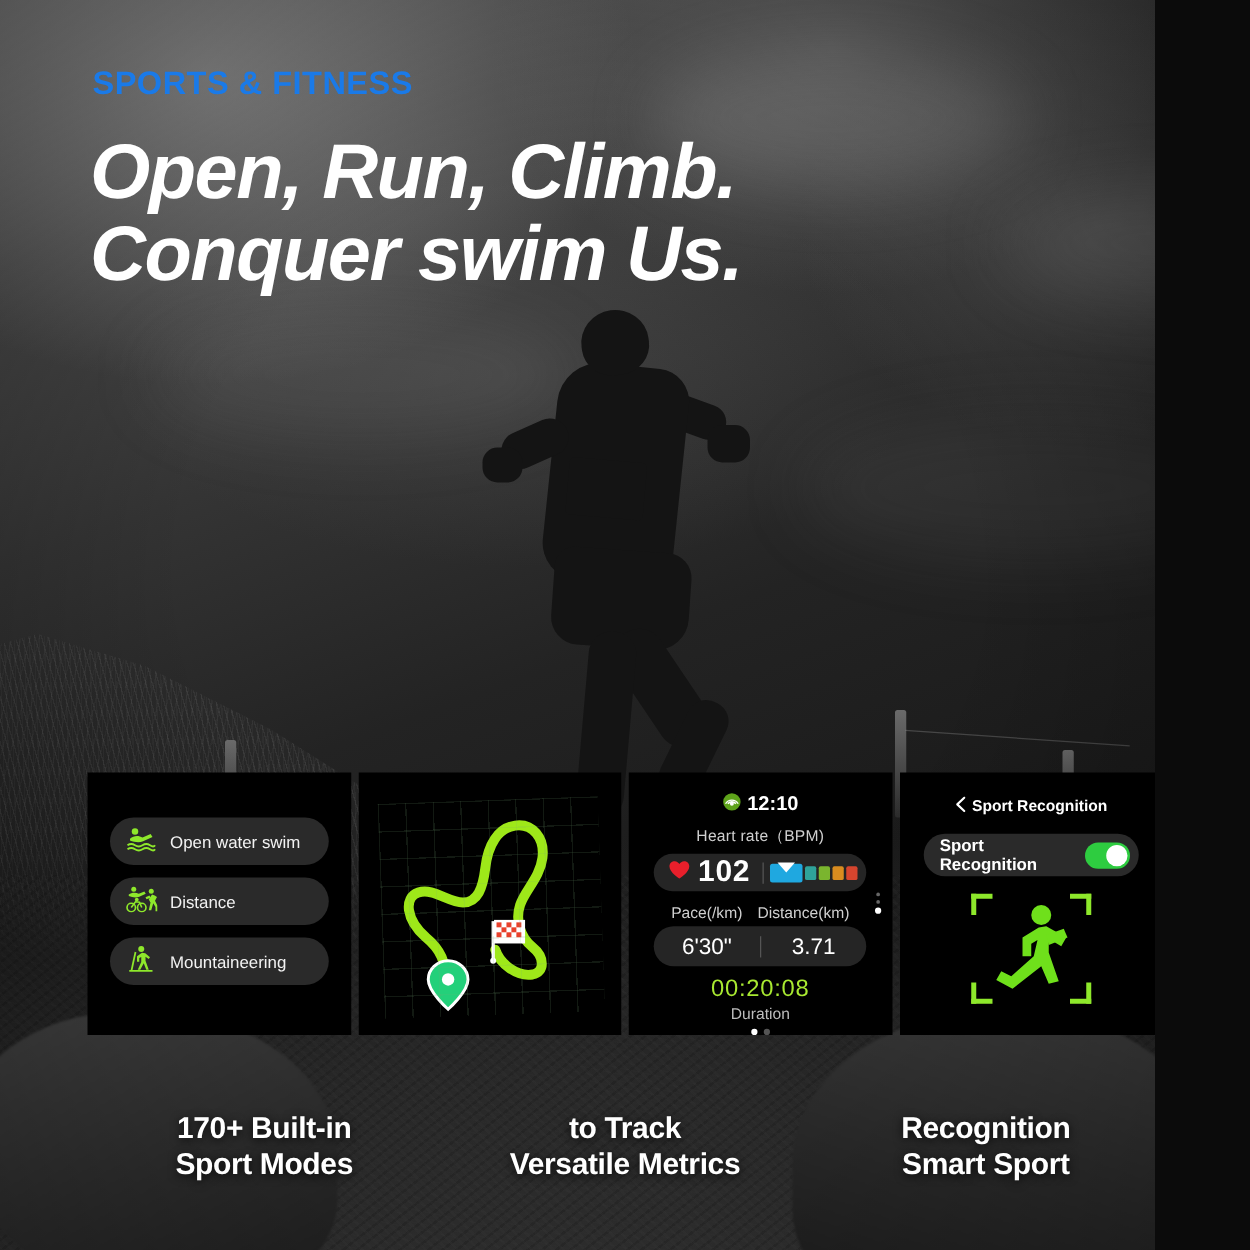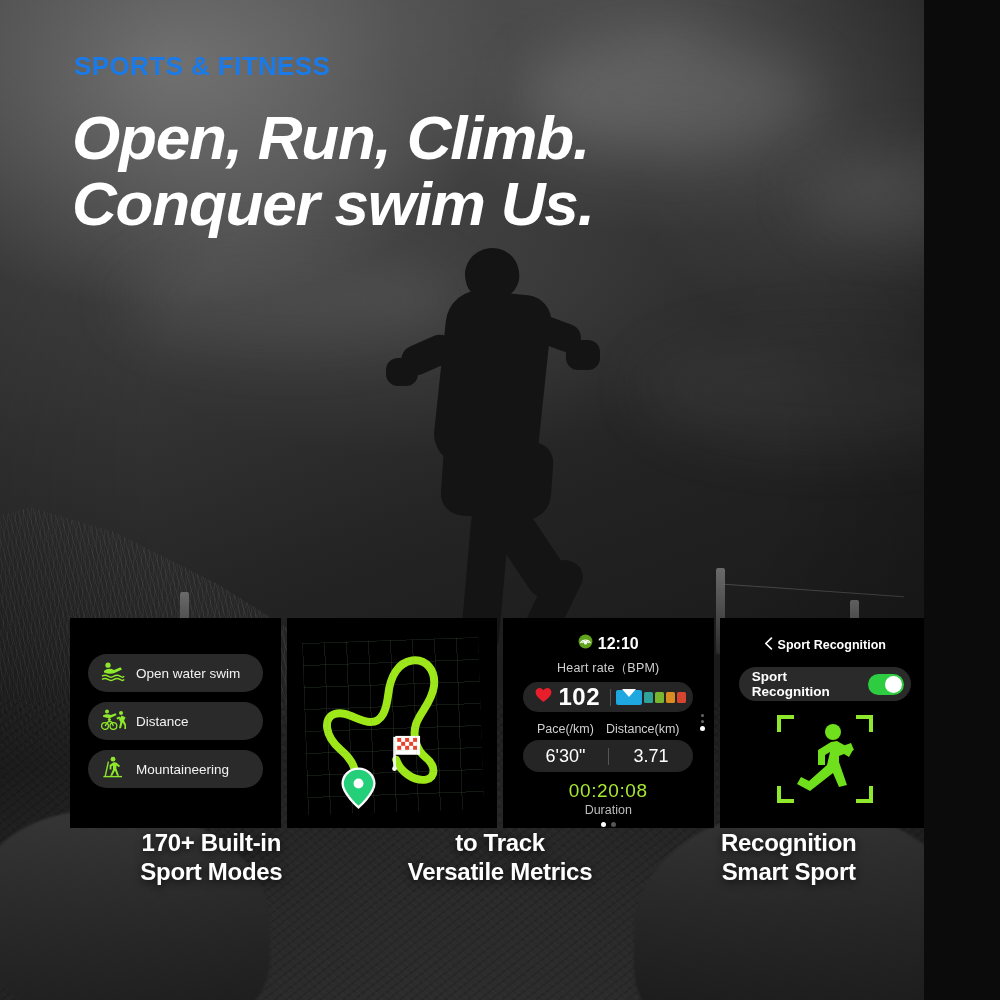--- a/index.html
+++ b/index.html
@@ -163,21 +163,21 @@
   .sw::after { content:""; position:absolute; right:2px; top:2px; width:17px; height:17px;
                border-radius:50%; background:#fff; }
   .scan { position:relative; margin:14px auto 0; width:96px; height:88px; }
   .br { position:absolute; width:17px; height:17px; border:4px solid #8ee82b; }
   .br.tl { left:0; top:0; border-right:0; border-bottom:0; }
   .br.tr { right:0; top:0; border-left:0; border-bottom:0; }
   .br.bl { left:0; bottom:0; border-right:0; border-top:0; }
   .br.brr{ right:0; bottom:0; border-left:0; border-top:0; }
 
   
-  .caps { position:absolute; left:70px; top:828px; width:860px; height:80px; display:flex; gap:6px; }
+  .caps { position:absolute; left:70px; top:888px; width:860px; height:80px; display:flex; gap:6px; }
   .cap { flex:1; text-align:center; color:#fff; font-size:24px; font-weight:bold;
          line-height:1.22; letter-spacing:-.3px; text-shadow:0 2px 8px rgba(0,0,0,.8); }
 </style>
 </head>
 <body>
 
 <div id="stage">
 
   <div class="bg">
     <div class="sky"></div>

